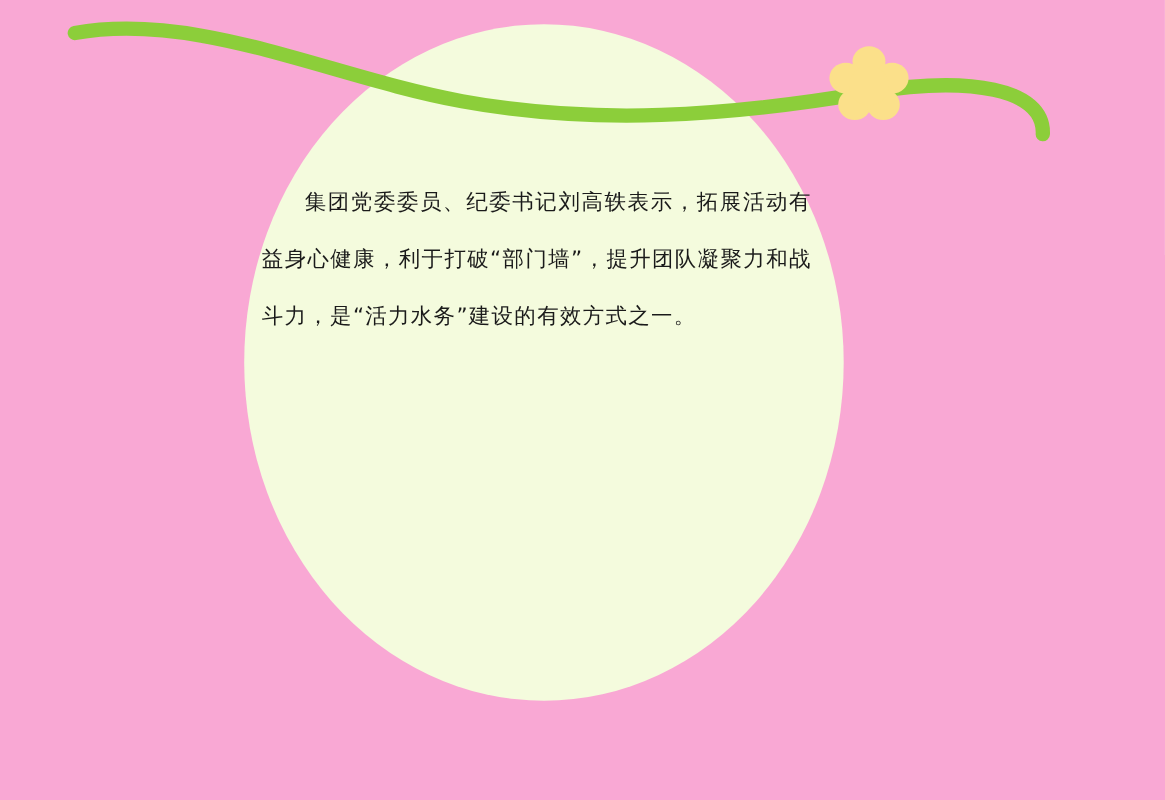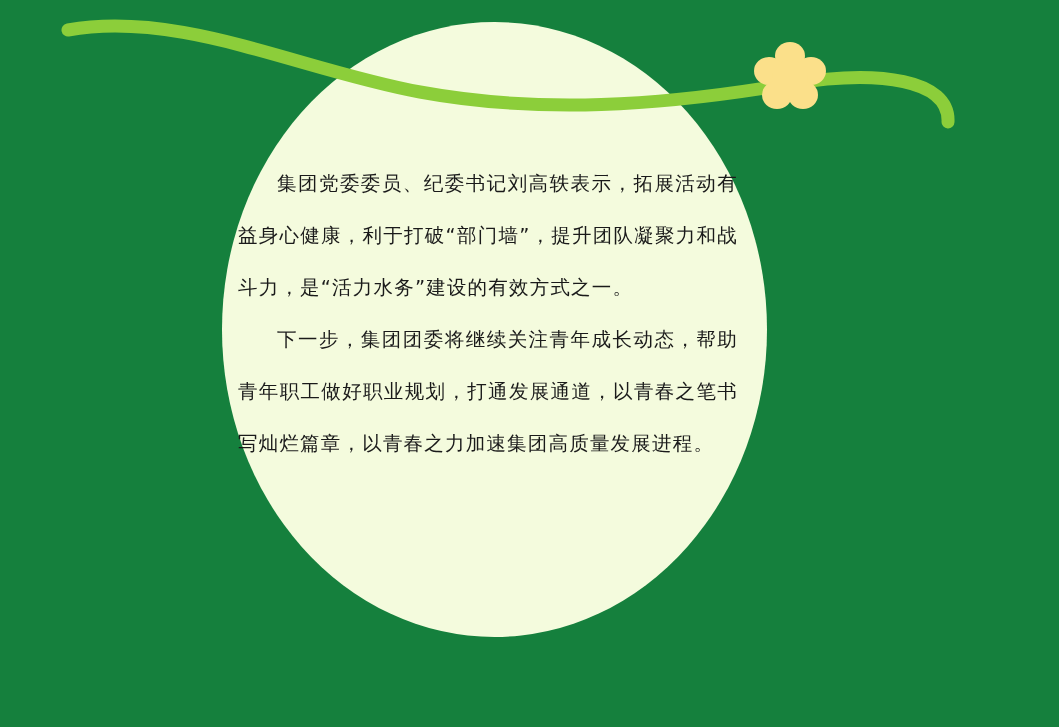--- a/index.html
+++ b/index.html
@@ -10,21 +10,21 @@
     width: 1059px;
     height: 727px;
     background: #ffffff;
     font-family: "Liberation Sans", sans-serif;
     overflow: hidden;
   }
   .page {
     position: relative;
     width: 1059px;
     height: 727px;
-    background: #15803d;
+    background: #f9a8d4;
     overflow: hidden;
   }
   
   .blob {
     position: absolute;
     left: 222px;
     top: 22px;
     width: 545px;
     height: 615px;
     background: #f4fbdd;
@@ -91,16 +91,15 @@
       <ellipse cx="17" cy="31" rx="15" ry="14"></ellipse>
       <ellipse cx="59" cy="31" rx="15" ry="14"></ellipse>
       <ellipse cx="25" cy="55" rx="15" ry="14"></ellipse>
       <ellipse cx="51" cy="55" rx="15" ry="14"></ellipse>
       <circle cx="38" cy="38" r="18"></circle>
     </g>
   </svg>
 
   <div class="content">
     <p class="para">集团党委委员、纪委书记刘高轶表示，拓展活动有益身心健康，利于打破“部门墙”，提升团队凝聚力和战斗力，是“活力水务”建设的有效方式之一。</p>
-    <p class="para">下一步，集团团委将继续关注青年成长动态，帮助青年职工做好职业规划，打通发展通道，以青春之笔书写灿烂篇章，以青春之力加速集团高质量发展进程。</p>
   </div>
 
 </div>
 
 </body></html>

